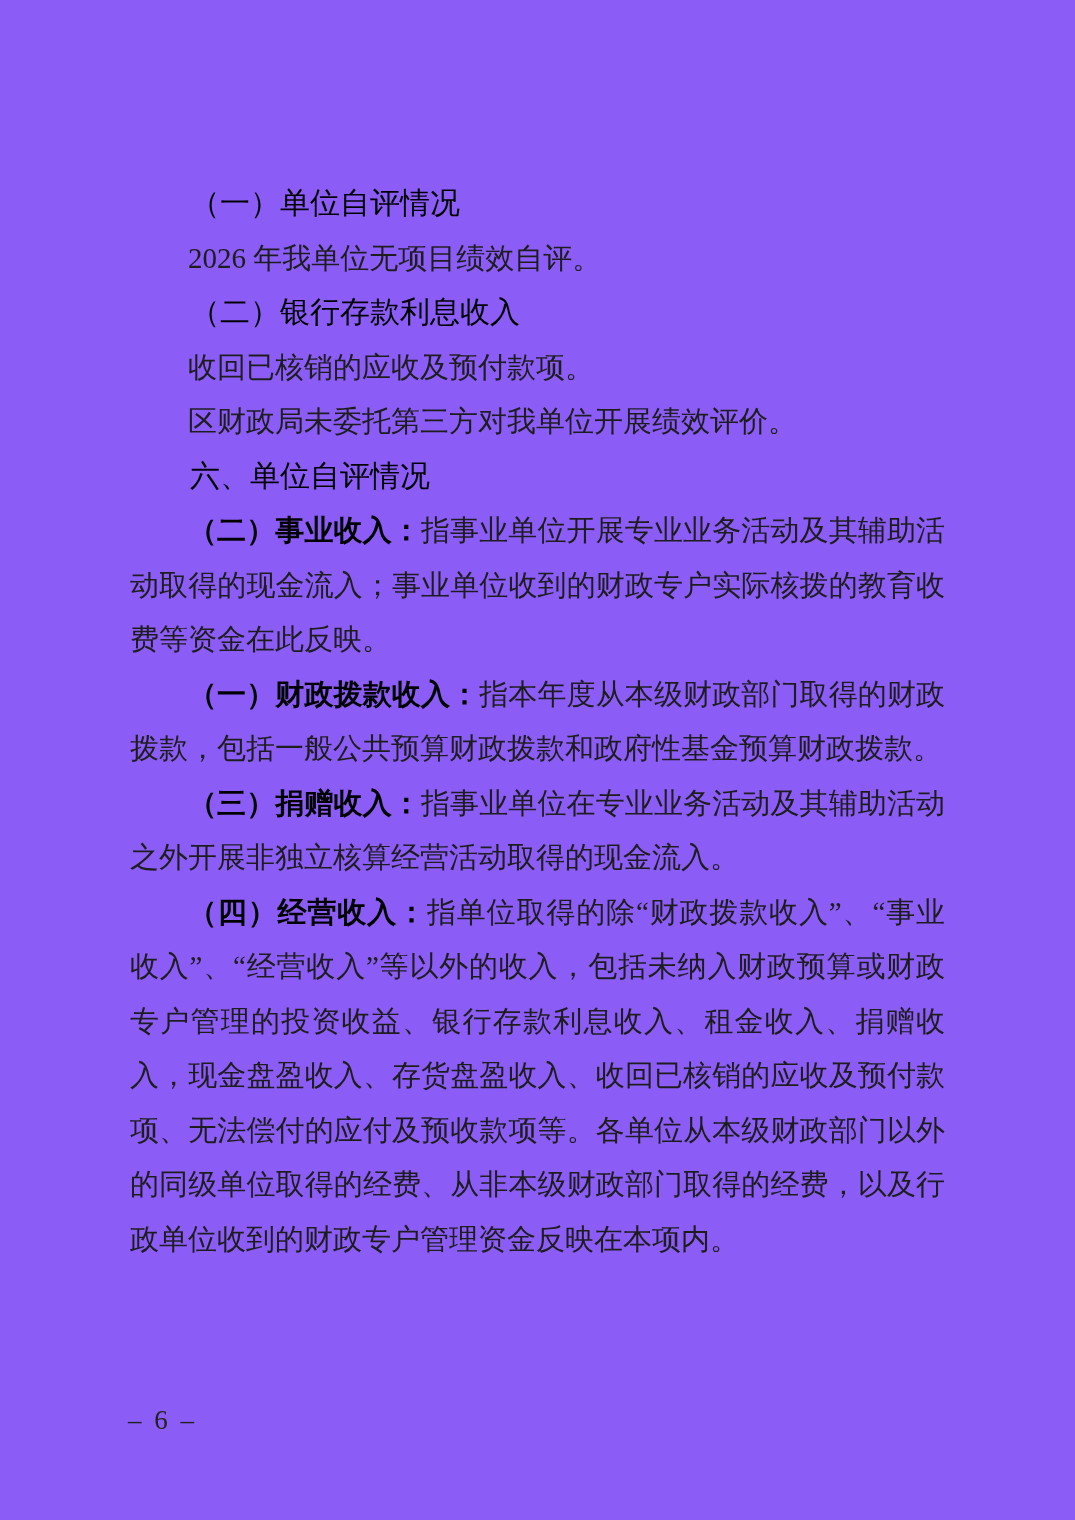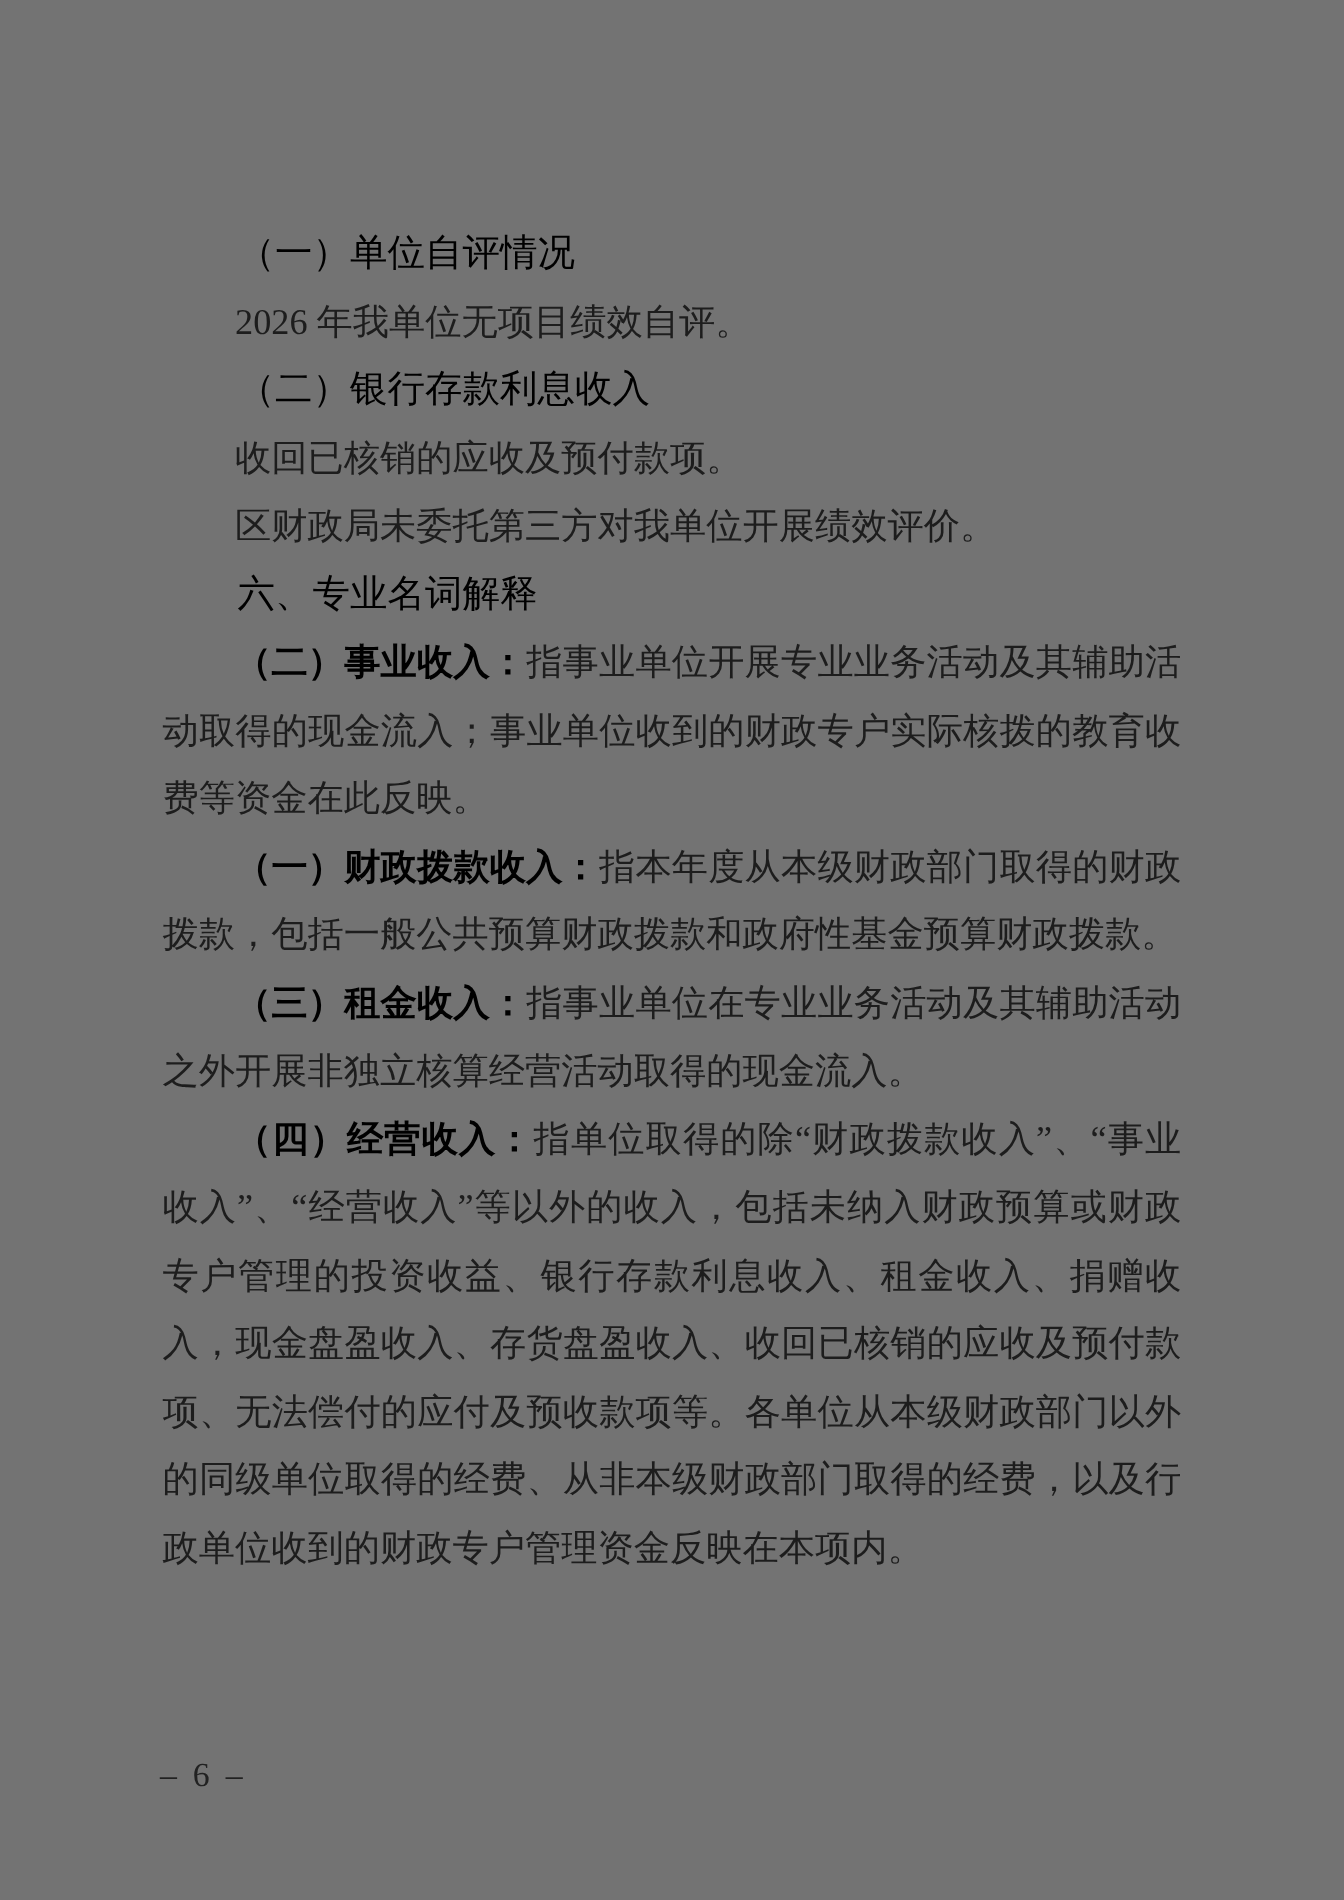--- a/index.html
+++ b/index.html
@@ -8,21 +8,21 @@
     height: 1520px;
     background: #ffffff;
     position: relative;
     overflow: hidden;
     font-family: "Liberation Serif", "DejaVu Serif", serif;
     color: #1d1d1d;
   }
   .page {
     position: absolute;
     inset: 0;
-    background: #737373;
+    background: #8b5cf6;
   }
   .content {
     position: absolute;
     left: 130px;
     top: 176px;
     width: 815px;
     font-size: 29px;
     line-height: 54.5px;
     text-align: justify;
     text-justify: inter-character;
@@ -70,27 +70,27 @@
 
     <p class="para">2026 年我单位无项目绩效自评。</p>
 
     <h3 class="h3">（二）银行存款利息收入</h3>
 
     <p class="para">收回已核销的应收及预付款项。</p>
 
 
     <p class="para">区财政局未委托第三方对我单位开展绩效评价。</p>
 
-    <h2 class="h2">六、专业名词解释</h2>
+    <h2 class="h2">六、单位自评情况</h2>
 
     <p class="para"><span class="term">（二）事业收入：</span><span>指事业单位开展专业业务活动及其辅助活动取得的现金流入；事业单位收到的财政专户实际核拨的教育收费等资金在此反映。</span></p>
 
     <p class="para"><span class="term">（一）财政拨款收入：</span><span>指本年度从本级财政部门取得的财政拨款，包括一般公共预算财政拨款和政府性基金预算财政拨款。</span></p>
 
-    <p class="para"><span class="term">（三）租金收入：</span><span>指事业单位在专业业务活动及其辅助活动之外开展非独立核算经营活动取得的现金流入。</span></p>
+    <p class="para"><span class="term">（三）捐赠收入：</span><span>指事业单位在专业业务活动及其辅助活动之外开展非独立核算经营活动取得的现金流入。</span></p>
 
     <p class="para"><span class="term">（四）经营收入：</span><span>指单位取得的除“财政拨款收入”、“事业收入”、“经营收入”等以外的收入，包括未纳入财政预算或财政专户管理的投资收益、银行存款利息收入、租金收入、捐赠收入，现金盘盈收入、存货盘盈收入、收回已核销的应收及预付款项、无法偿付的应付及预收款项等。各单位从本级财政部门以外的同级单位取得的经费、从非本级财政部门取得的经费，以及行政单位收到的财政专户管理资金反映在本项内。</span></p>
 
   </main>
 
   <footer class="footer">
     <span>– 6 –</span>
   </footer>
 
 </div>

